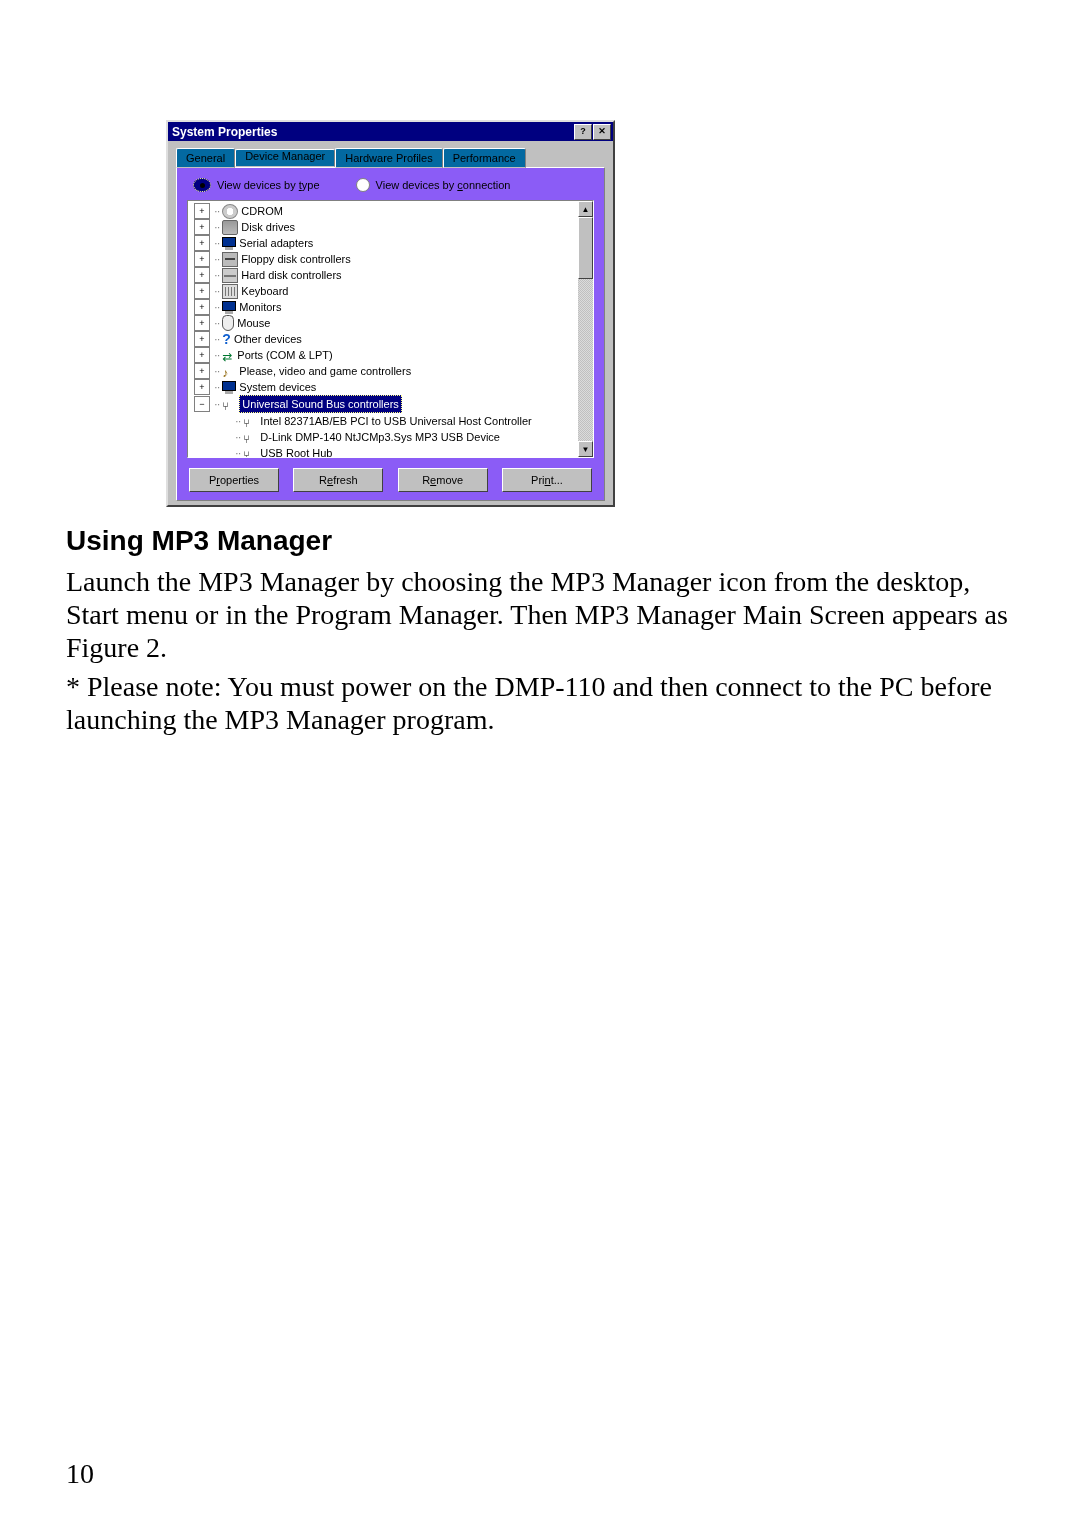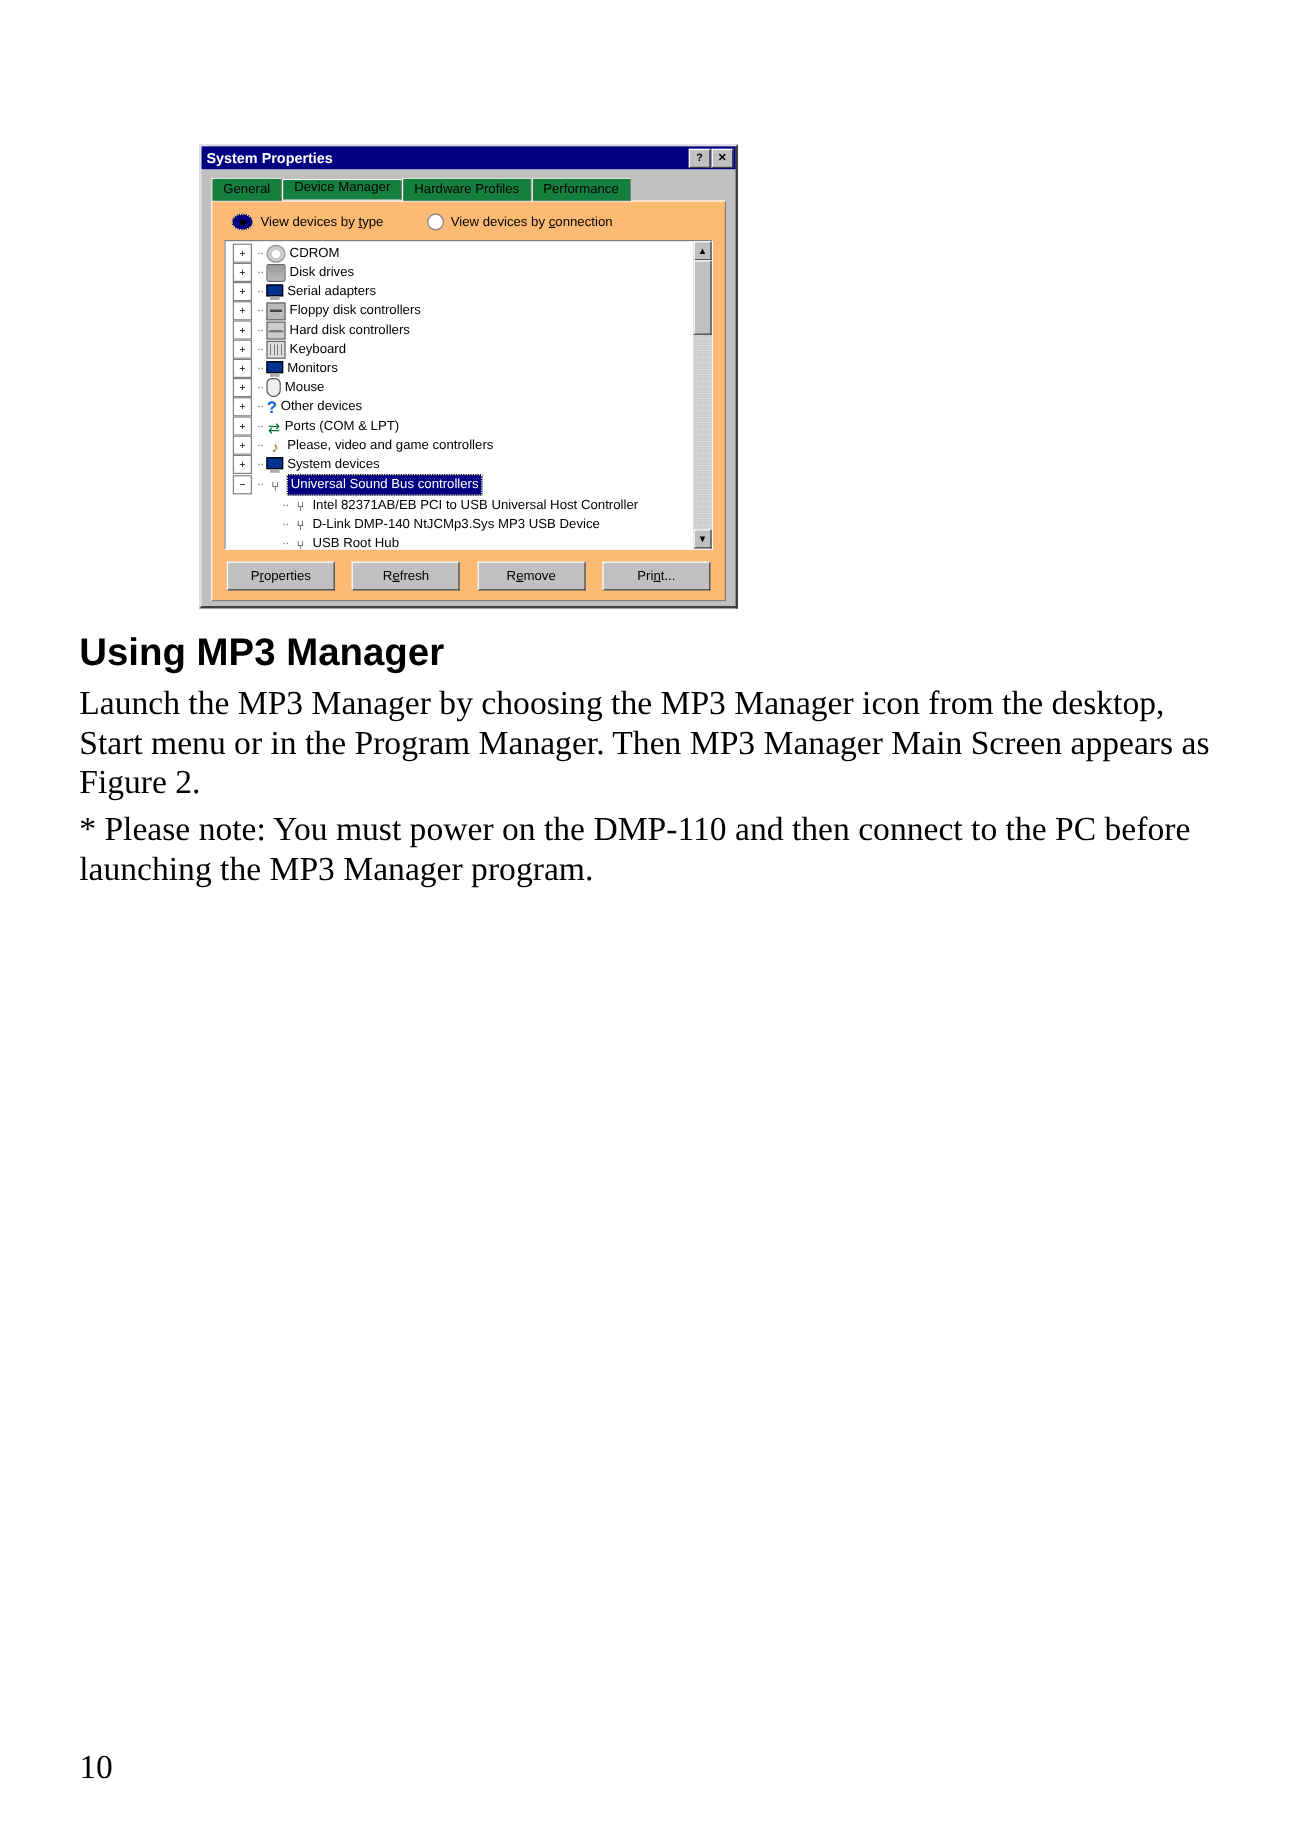--- a/index.html
+++ b/index.html
@@ -53,21 +53,21 @@
   }
 
   .tabs-row {
     display: flex;
     align-items: flex-end;
     margin: 6px 8px 0 8px;
     height: 20px;
     position: relative;
   }
   .tab {
-    background: #15803d;
+    background: #0369a1;
     border: 1px solid;
     border-color: #fff #808080 #c0c0c0 #fff;
     border-top-left-radius: 2px;
     border-top-right-radius: 2px;
     padding: 3px 9px 3px 9px;
     margin-right: 0px;
     font-size: 11px;
     position: relative;
     top: 1px;
     white-space: nowrap;
@@ -75,25 +75,24 @@
   .tab.active {
     padding-top: 0;
     padding-bottom: 4px;
     top: 0;
     z-index: 2;
     border-bottom-color: #c0c0c0;
   }
 
   .tab-body {
     margin: 0 8px 4px 8px;
-    background: #fdba74;
+    background: #8b5cf6;
     border: 1px solid;
     border-color: #fff #808080 #808080 #fff;
     padding: 10px 10px 8px 10px;
-    text-align: center;
   }
 
   .radio-row {
     display: flex;
     margin: 0 0 8px 6px;
     font-size: 11px;
   }
   .radio { display: flex; align-items: center; margin-right: 36px; }
   .rdot {
     width: 12px; height: 12px; border-radius: 50%;
@@ -206,21 +205,21 @@
   
   .caption {
     font-family: "Times New Roman", serif;
     font-weight: bold;
     font-size: 28px;
     margin: 6px 0 2px 98px;
   }
   .h2 {
     font-family: Arial, Helvetica, sans-serif;
     font-weight: bold;
-    font-size: 32px;
+    font-size: 28px;
     margin: 18px 0 8px 0;
   }
   .para {
     font-family: "Times New Roman", serif;
     font-size: 28px;
     line-height: 1.18;
     margin: 6px 0;
   }
   .pagenum {
     position: absolute;

